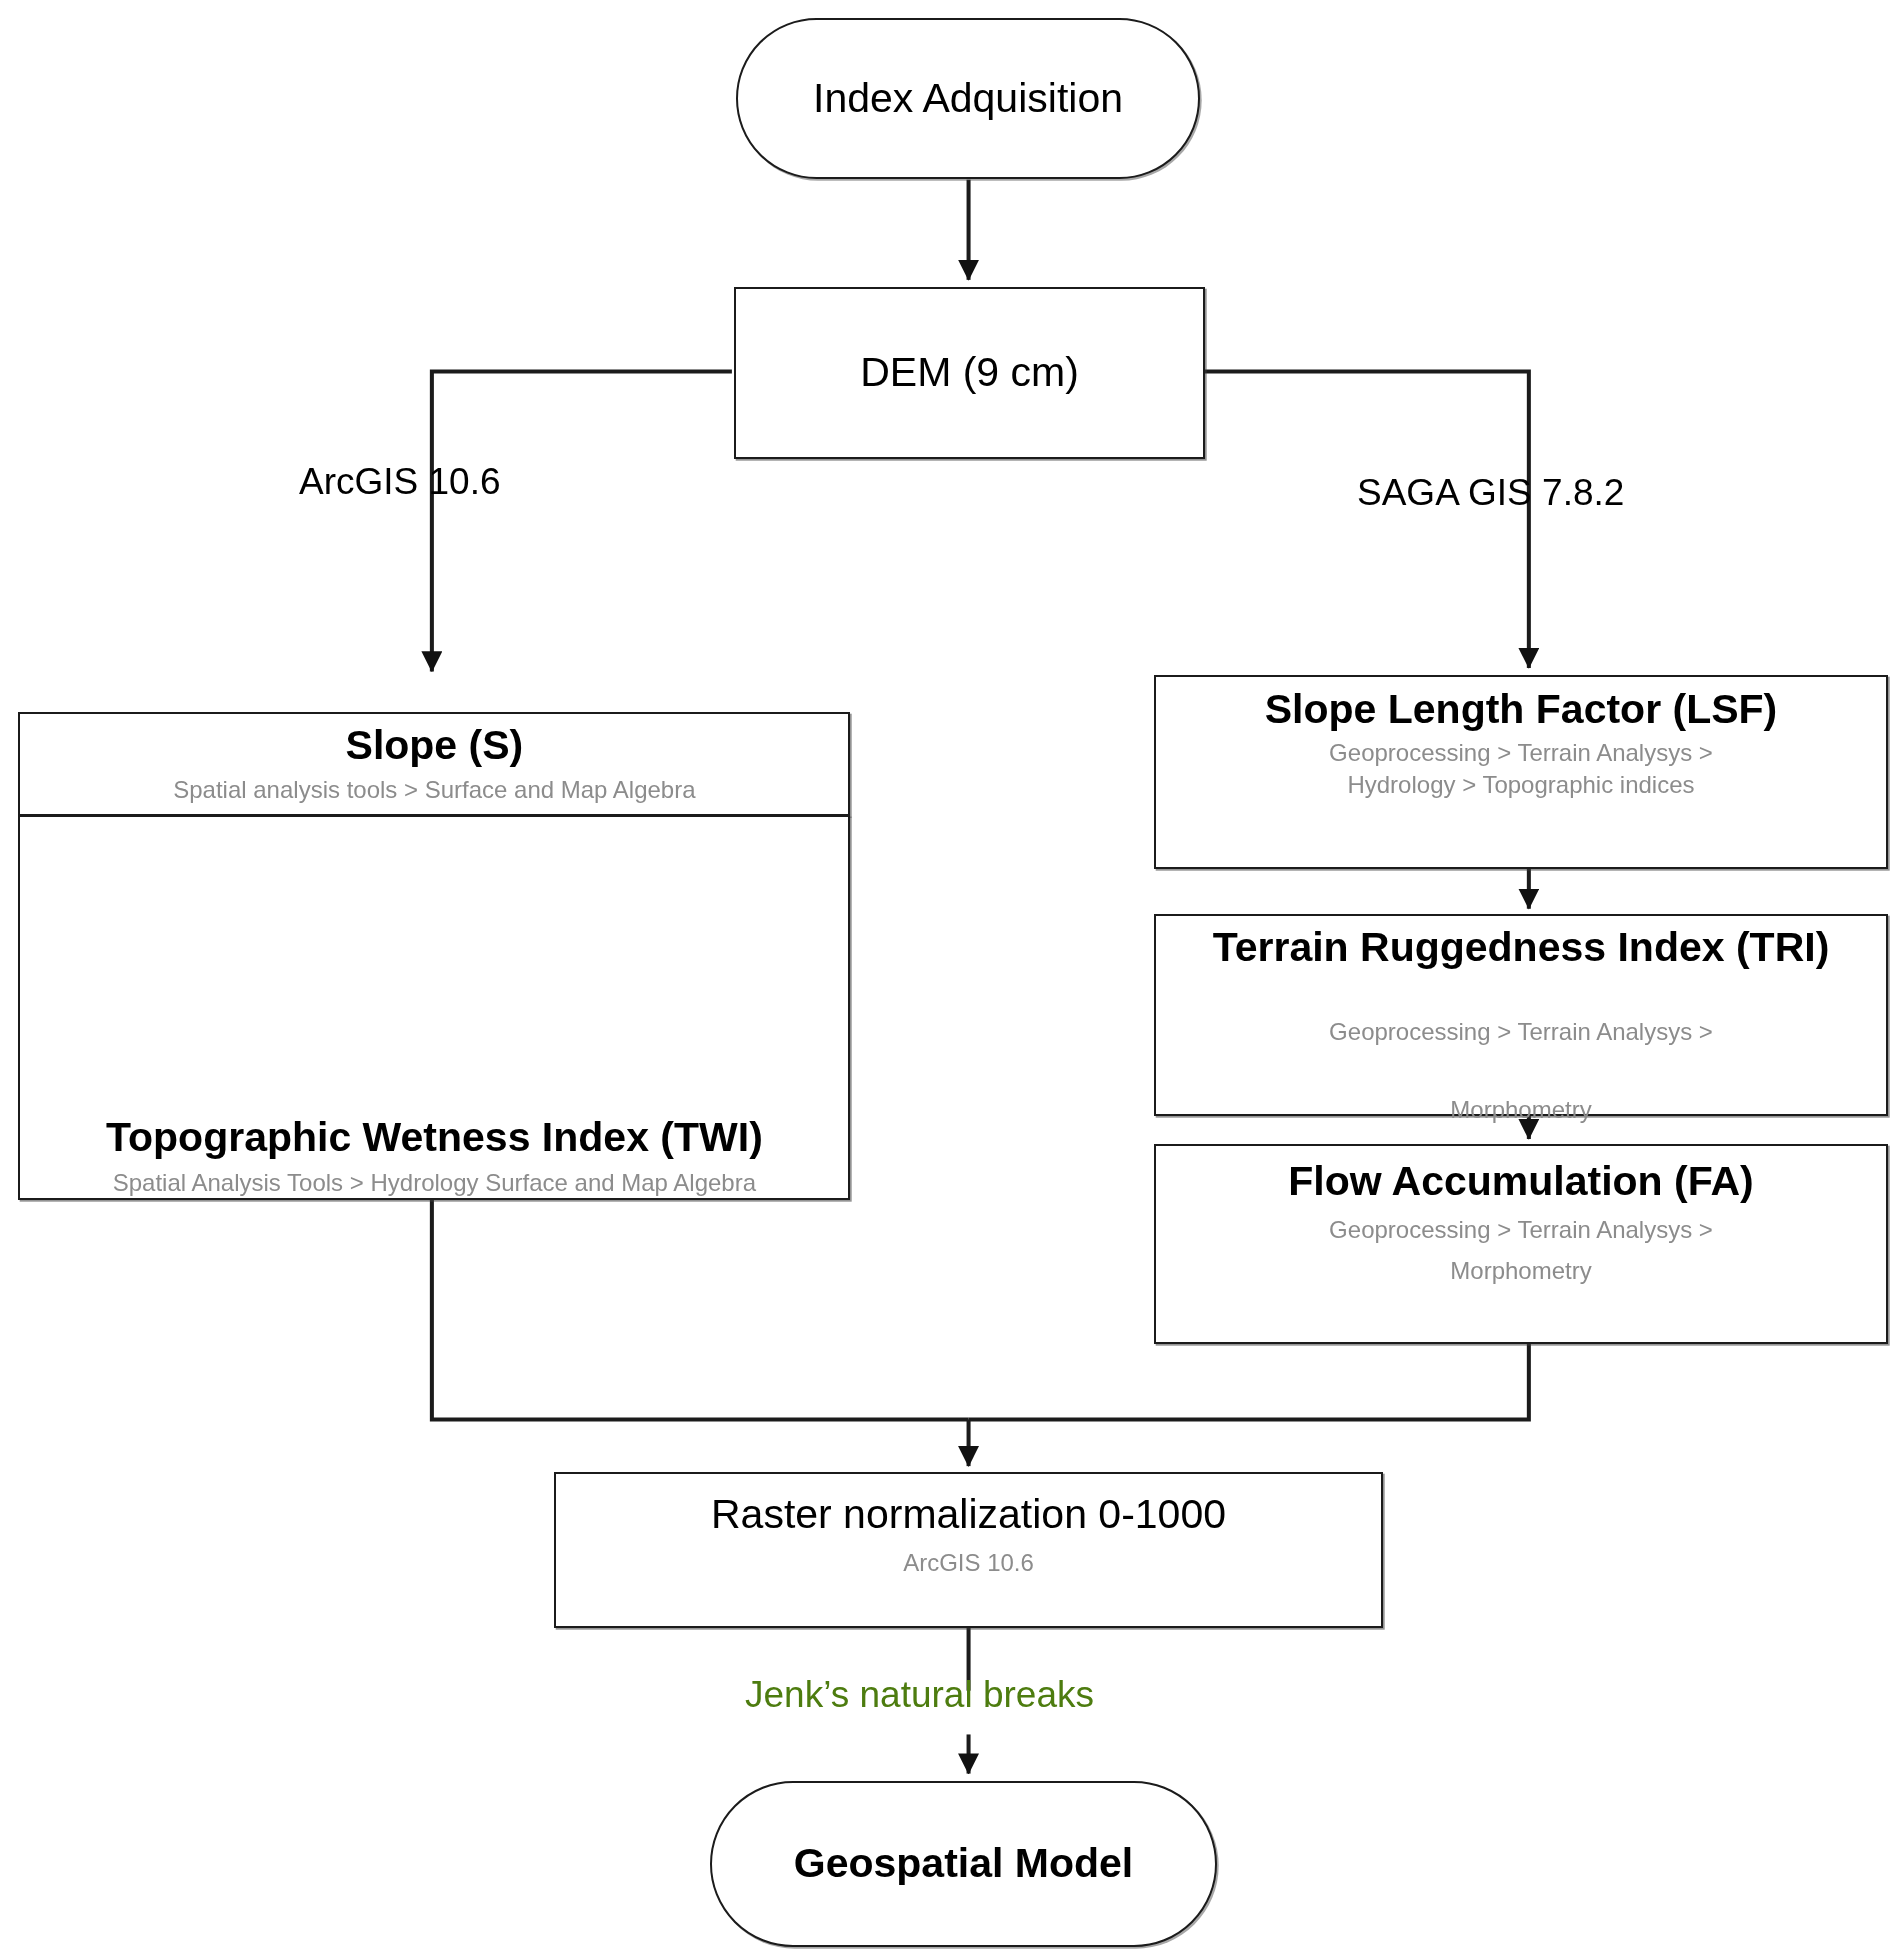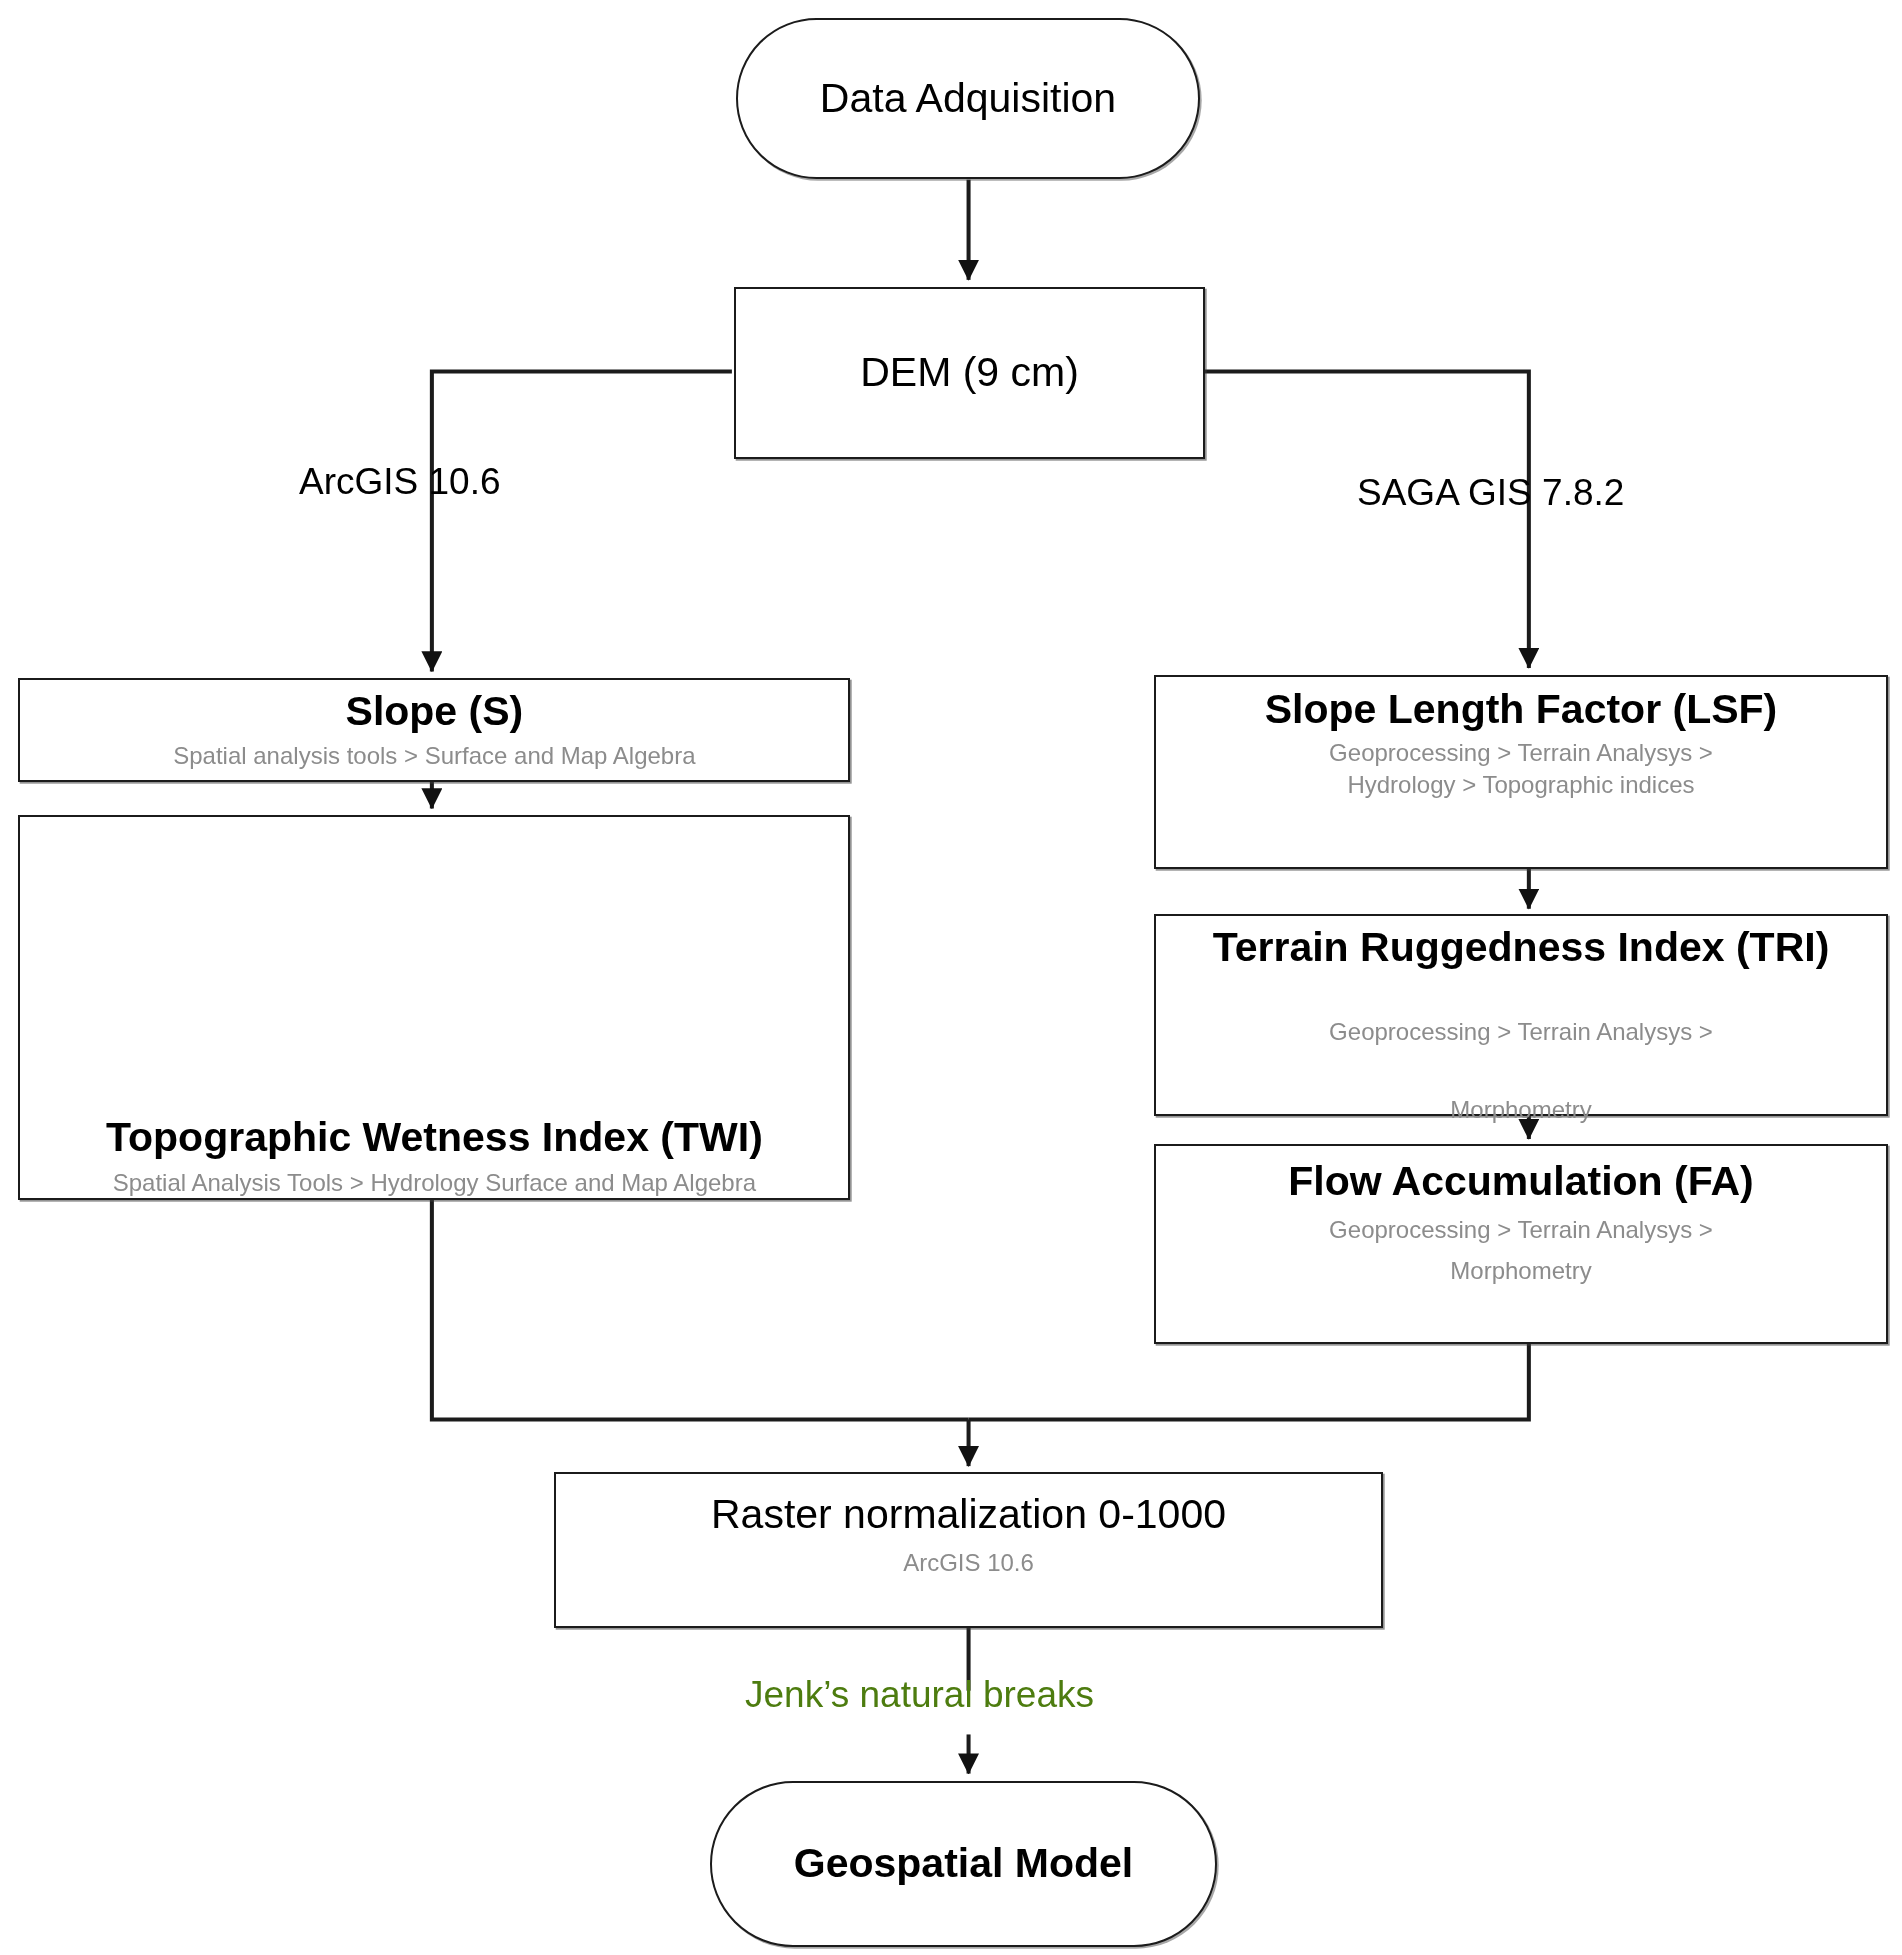--- a/index.html
+++ b/index.html
@@ -106,32 +106,32 @@
     <path d="M 2655 2173 L 2655 2465 L 1682 2465" stroke="#1b1b1b" stroke-width="7" fill="none"></path>
 
     <path d="M 1682 2465 L 1682 2546" stroke="#1b1b1b" stroke-width="7" fill="none" marker-end="url(#arrow)"></path>
 
     <path d="M 1682 2824 L 2682 2824" stroke="none" fill="none"></path>
     <path d="M 1682 2824 L 1682 2936" stroke="#1b1b1b" stroke-width="7" fill="none"></path>
     <path d="M 1682 3012 L 1682 3080" stroke="#1b1b1b" stroke-width="7" fill="none" marker-end="url(#arrow)"></path>
   </svg>
 
   <div class="node stadium" style="left:736px; top:18.4px; width:464px; height:161px;">
-    <div class="title title-plain">Data Adquisition</div>
+    <div class="title title-plain">Index Adquisition</div>
   </div>
 
   <div class="node rect" style="left:734px; top:287px; width:471px; height:172px;text-align:center;">
     <div class="title title-plain">DEM (9 cm)</div>
   </div>
 
   <div class="edge-label" style="left:299px; top:461px;">ArcGIS 10.6</div>
 
   <div class="edge-label" style="left:1357px; top:472px;">SAGA GIS 7.8.2</div>
 
-  <div class="node rect" style="left:18.4px; top:678px; width:832px; height:104px;">
+  <div class="node rect" style="left:18.4px; top:712px; width:832px; height:104px;">
     <div class="title title-bold">Slope (S)</div>
     <div class="subtitle">Spatial analysis tools &gt; Surface and Map Algebra</div>
   </div>
 
   <div class="node rect" style="left:18.4px; top:815px; width:832px; height:385px; justify-content:flex-end; padding-top:25px;">
     <div class="title title-bold">Topographic Wetness Index (TWI)</div>
     <div class="subtitle" style="max-width:806px;">Spatial Analysis Tools &gt; Hydrology Surface and Map Algebra</div>
   </div>
 
   <div class="node rect" style="left:1154px; top:675px; width:734px; height:194px; justify-content:flex-start; padding-top:10.4px;">

